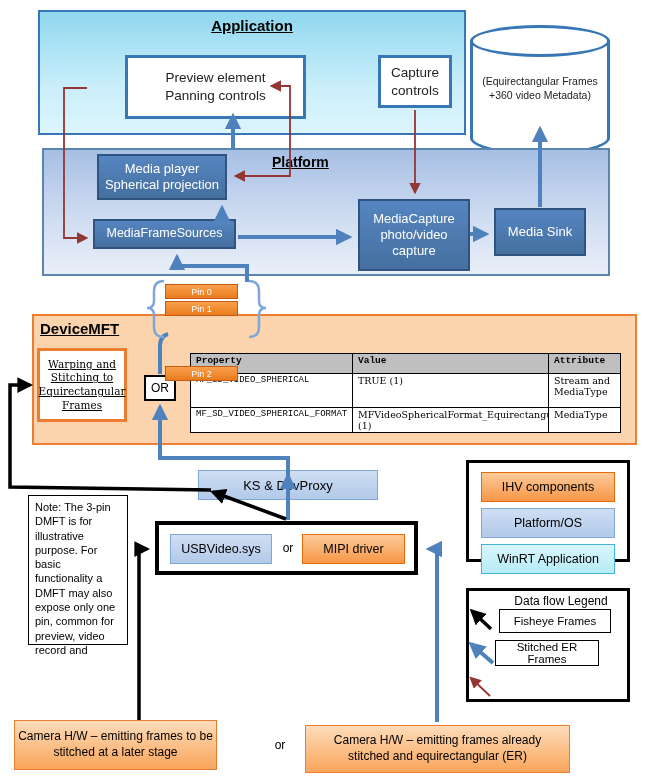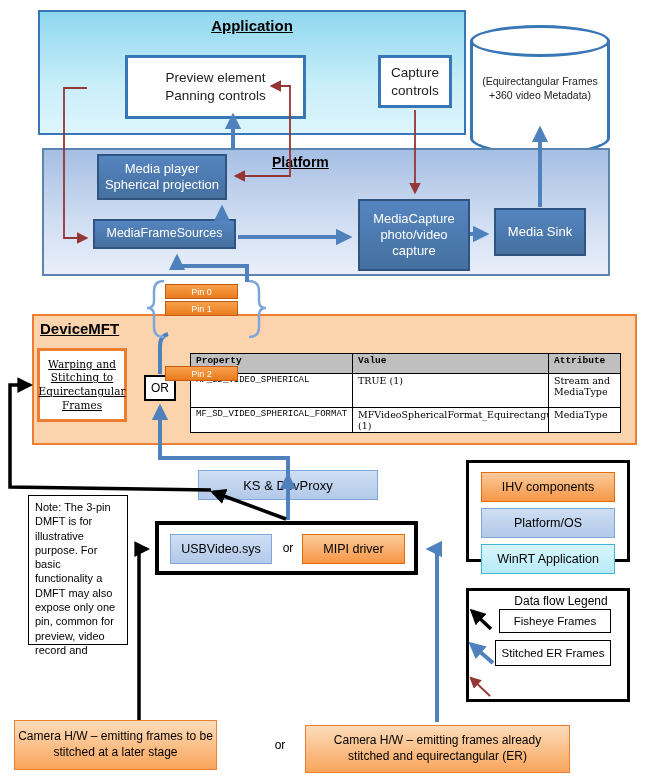--- a/index.html
+++ b/index.html
@@ -131,21 +131,21 @@
 
   <div class="abs blackbox" style="left:466px;top:460px;width:164px;height:102px;">
     <div class="abs orangebox center" style="left:12px;top:9px;width:134px;height:30px;">IHV components</div>
     <div class="abs lb center" style="left:12px;top:45px;width:134px;height:30px;font-size:12.5px;">Platform/OS</div>
     <div class="abs winrt center" style="left:12px;top:81px;width:134px;height:30px;">WinRT Application</div>
   </div>
 
   <div class="abs blackbox" style="left:466px;top:588px;width:164px;height:114px;">
     <div class="abs" style="left:24px;top:3px;width:136px;text-align:center;font-size:12px;">Data flow Legend</div>
     <div class="abs thinblackbox center" style="left:30px;top:18px;width:112px;height:24px;font-size:11.5px;">Fisheye Frames</div>
-    <div class="abs thinblackbox center" style="left:26px;top:49px;width:116px;height:26px;font-size:11.5px;">Stitched ER Frames</div>
+    <div class="abs thinblackbox center" style="left:26px;top:49px;width:104px;height:26px;font-size:11.5px;">Stitched ER Frames</div>
   </div>
 
   <div class="abs cambox center prelines" style="left:14px;top:720px;width:203px;height:50px;">Camera H/W – emitting frames to be
 stitched at a later stage</div>
   <div class="abs center" style="left:264px;top:735px;width:32px;height:20px;font-size:12px;">or</div>
   <div class="abs cambox center prelines" style="left:305px;top:725px;width:265px;height:48px;">Camera H/W – emitting frames already
 stitched and equirectangular (ER)</div>
 
   <svg class="overlay" width="650" height="781" viewBox="0 0 650 781">
     <defs>

